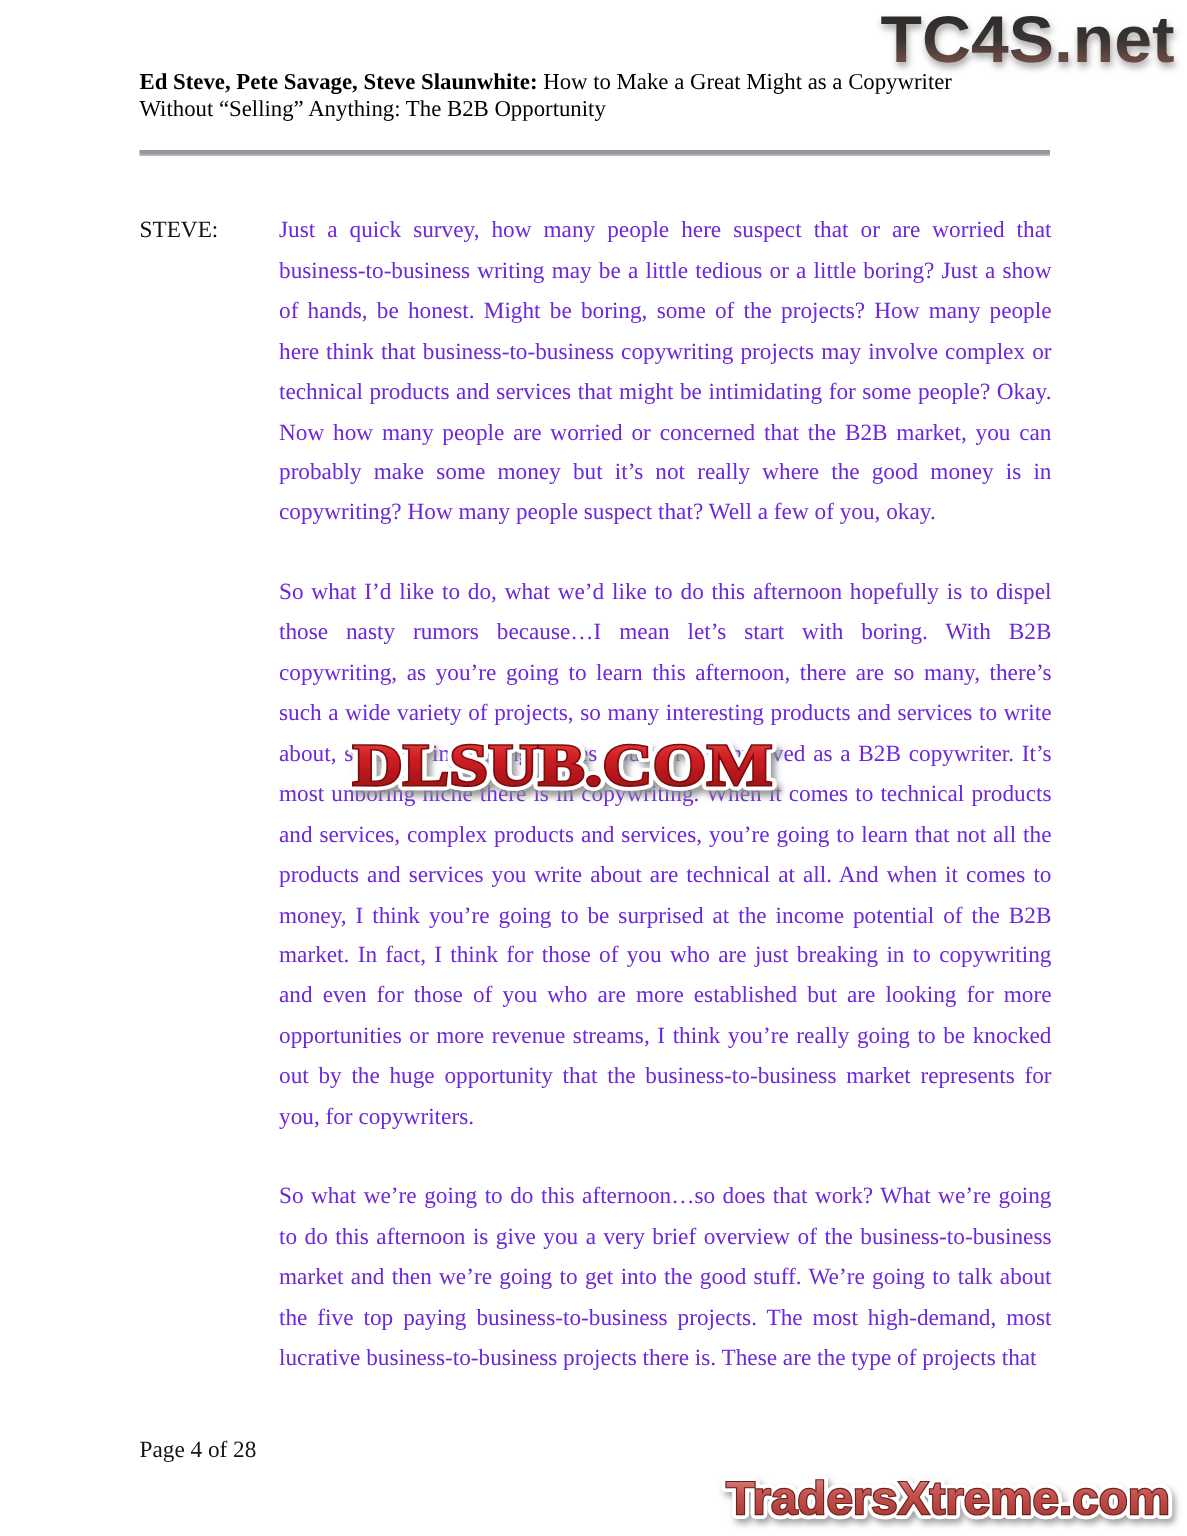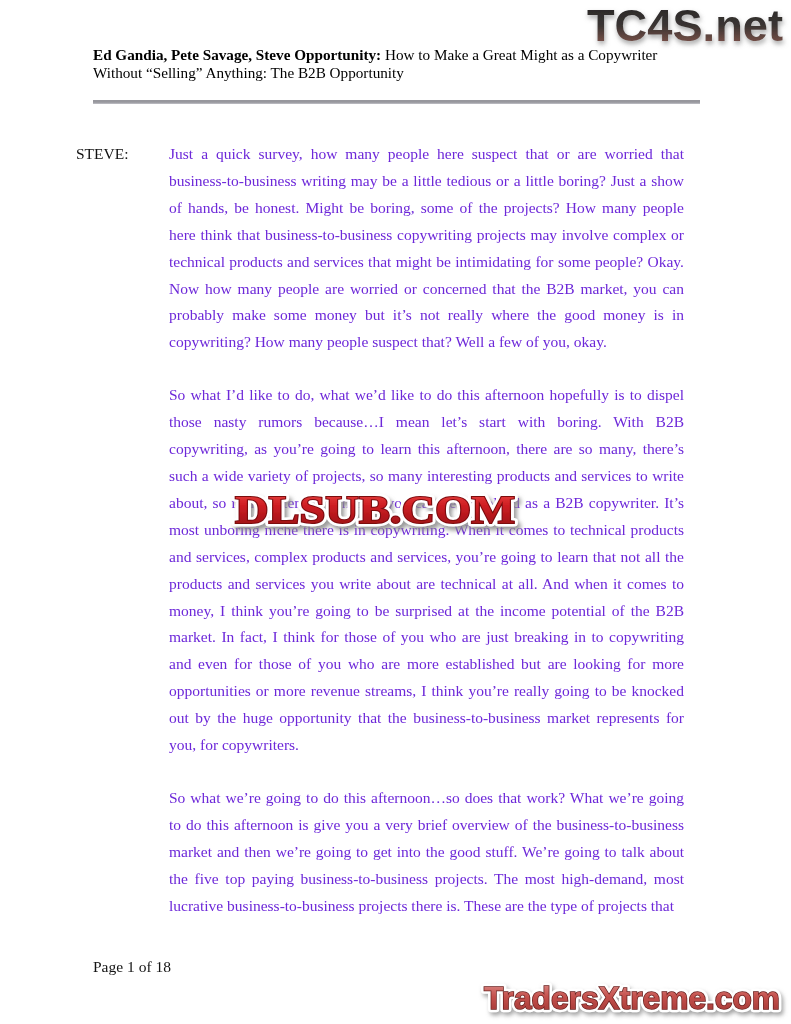--- a/index.html
+++ b/index.html
@@ -13,21 +13,21 @@
   
   .doc-header { position: absolute; left: 93px; top: 46px; width: 610px;
                 font-size: 15.2px; line-height: 17.6px; color: #000; }
   .doc-header .b { font-weight: bold; }
 
   
   .divider { position: absolute; left: 93px; top: 100px; width: 607px; height: 4px;
              background: linear-gradient(#97979d, #97979d 55%, #c2c2c8); }
 
   
-  .transcript { position: absolute; left: 76px; top: 141px; width: 608px; display: flex; }
+  .transcript { position: absolute; left: 93px; top: 141px; width: 608px; display: flex; }
   .speaker-col { width: 93px; flex: 0 0 93px; font-size: 15.5px; line-height: 26.9px; }
   .para-col { width: 515px; flex: 0 0 515px; }
   .para-col p { font-size: 15.5px; line-height: 26.9px; text-align: justify;
                 margin: 0 0 26px 0; color: #6d28d9; }
 
   
   .watermark { position: absolute; left: 222px; top: 481px; width: 306px; height: 58px; z-index: 5; }
 
   
   .page-number { position: absolute; left: 93px; top: 958px; font-size: 15.5px; color: #141414; }
@@ -53,21 +53,21 @@
       </linearGradient>
       <filter id="f-tc4s" x="-20%" y="-20%" width="140%" height="160%">
         <feDropShadow dx="1" dy="3" stdDeviation="2.5" flood-color="#9a9a9a" flood-opacity="0.9"></feDropShadow>
       </filter>
     </defs>
     <text x="105" y="41" text-anchor="middle" font-size="44" font-weight="bold" textLength="196" lengthAdjust="spacingAndGlyphs" fill="url(#g-tc4s)" filter="url(#f-tc4s)">TC4S.net</text>
   </svg>
 
   <div class="doc-header">
     <div>
-      <span class="b">Ed Gandia, Pete Savage, Steve Opportunity:</span><span> How to Make a Great Might as a Copywriter</span>
+      <span class="b">Ed Steve, Pete Savage, Steve Slaunwhite:</span><span> How to Make a Great Might as a Copywriter</span>
     </div>
     <div>Without “Selling” Anything: The B2B Opportunity</div>
   </div>
 
   <div class="divider"></div>
 
   <div class="transcript">
     <div class="speaker-col">STEVE:</div>
     <div class="para-col">
       <p>Just a quick survey, how many people here suspect that or are worried that business-to-business writing may be a little tedious or a little boring? Just a show of hands, be honest. Might be boring, some of the projects? How many people here think that business-to-business copywriting projects may involve complex or technical products and services that might be intimidating for some people? Okay. Now how many people are worried or concerned that the B2B market, you can probably make some money but it’s not really where the good money is in copywriting? How many people suspect that? Well a few of you, okay.</p>
@@ -86,21 +86,21 @@
       <filter id="f-dlsub" x="-20%" y="-25%" width="145%" height="170%">
         <feDropShadow dx="3" dy="4" stdDeviation="2" flood-color="#8a8a8a" flood-opacity="0.85"></feDropShadow>
       </filter>
     </defs>
     <g filter="url(#f-dlsub)">
       <text class="serif" x="153" y="42" text-anchor="middle" font-size="40" font-weight="bold" textLength="280" lengthAdjust="spacingAndGlyphs" fill="#ffffff" stroke="#ffffff" stroke-width="7" stroke-linejoin="round">DLSUB.COM</text>
       <text class="serif" x="153" y="42" text-anchor="middle" font-size="40" font-weight="bold" textLength="280" lengthAdjust="spacingAndGlyphs" fill="url(#g-dlsub)" stroke="#7c0a0e" stroke-width="2" style="paint-order: stroke fill;">DLSUB.COM</text>
     </g>
   </svg>
 
-  <div class="page-number">Page 1 of 18</div>
+  <div class="page-number">Page 4 of 28</div>
 
   <svg class="traders-logo" viewBox="0 0 316 48" xmlns="http://www.w3.org/2000/svg" aria-hidden="true">
     <defs>
       <linearGradient id="g-trad" x1="0" y1="0" x2="0" y2="1">
         <stop offset="0" stop-color="#dd8f8b"></stop>
         <stop offset="0.45" stop-color="#c4504c"></stop>
         <stop offset="1" stop-color="#9e3532"></stop>
       </linearGradient>
       <filter id="f-trad" x="-15%" y="-25%" width="135%" height="170%">
         <feDropShadow dx="2" dy="3" stdDeviation="2" flood-color="#9a9a9a" flood-opacity="0.9"></feDropShadow>

